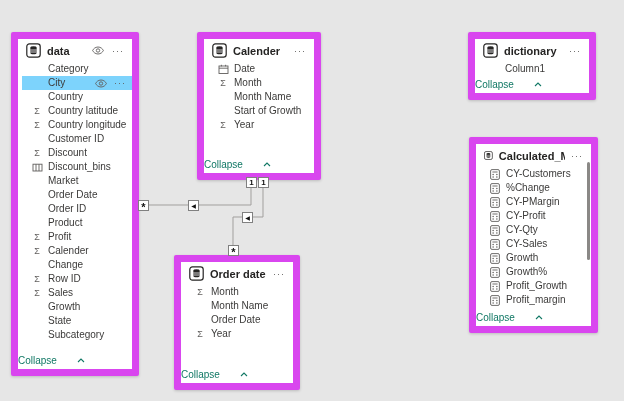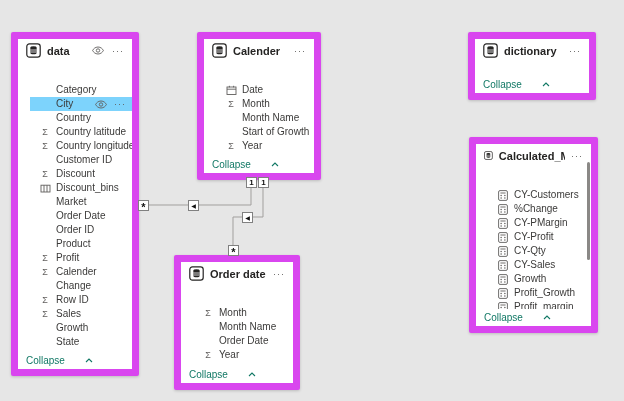--- a/index.html
+++ b/index.html
@@ -25,41 +25,41 @@
     background: #fff;
   }
   .card-title {
     font-size: 11px; font-weight: 600; color: #252423;
     white-space: nowrap; overflow: hidden; flex: 1 1 auto;
   }
   .header-icons { display: flex; align-items: center; gap: 8px; flex: 0 0 auto; }
   .more-btn { font-size: 9px; letter-spacing: 1px; color: #605e5c; cursor: pointer; line-height: 10px; }
   .eye-btn { display: inline-flex; align-items: center; cursor: pointer; }
 
-  .fields { position: absolute; top: 23px; left: 12px; right: 0; margin-top: 21px; }
+  .fields { position: absolute; top: 23px; left: 4px; right: 0; }
   .field-row {
     position: relative; height: 14px; line-height: 14px;
     font-size: 10px; color: #3b3a39; cursor: default;
     white-space: nowrap;
   }
   .field-row.highlighted { background: #7dd3fc; }
   .ficon {
     position: absolute; left: 7px; top: 0; width: 16px; height: 14px;
     display: inline-flex; align-items: center; justify-content: center;
   }
   .ficon.sigma { font-size: 9px; color: #605e5c; font-weight: 400; }
   .flabel { position: absolute; left: 26px; top: 0; }
   .row-icons {
     position: absolute; right: 6px; top: 0; height: 14px;
     display: flex; align-items: center; gap: 7px;
   }
   .card-footer {
     position: absolute; left: 0; right: 0; bottom: 0; height: 17px;
     background: #fff; display: flex; align-items: center;
-    padding-left: 8px; gap: 20px; cursor: pointer; z-index: 3;
+    padding-left: 0; gap: 20px; cursor: pointer; z-index: 3;
   }
   .collapse-label { font-size: 10px; color: #117865; }
 
   .scrollbar-thumb {
     position: absolute; right: 1px; top: 18px; width: 3px; height: 98px;
     background: #8a8886; border-radius: 2px; z-index: 4; cursor: pointer;
   }
 
   
   .rel-box {
@@ -175,20 +175,23 @@
         </div>
         <div class="field-row">
           <span class="ficon sigma">Σ</span>
           <span class="flabel">Sales</span>
         </div>
         <div class="field-row">
           <span class="flabel">Growth</span>
         </div>
         <div class="field-row">
           <span class="flabel">State</span>
+        </div>
+        <div class="field-row">
+          <span class="flabel">Subcategory</span>
         </div>
       </div>
       <div class="card-footer">
         <span class="collapse-label">Collapse</span>
         <svg width="8" height="5" viewBox="0 0 8 5">
     <polyline points="1,4 4,1 7,4" fill="none" stroke="#117865" stroke-width="1.1"></polyline>
   </svg>
       </div>
     </div>
 
@@ -379,20 +382,33 @@
           <span class="ficon">
             <svg width="10" height="11" viewBox="0 0 10 11">
     <rect x="0.6" y="0.6" width="8.8" height="9.8" rx="1.4" fill="none" stroke="#605e5c" stroke-width="0.9"></rect>
     <line x1="2.4" y1="3" x2="7.6" y2="3" stroke="#605e5c" stroke-width="0.9"></line>
     <circle cx="3.1" cy="5.4" r="0.75" fill="#605e5c"></circle>
     <circle cx="6.9" cy="5.4" r="0.75" fill="#605e5c"></circle>
     <circle cx="3.1" cy="7.9" r="0.75" fill="#605e5c"></circle>
     <circle cx="6.9" cy="7.9" r="0.75" fill="#605e5c"></circle>
   </svg>
           </span>
+          <span class="flabel">Growth%</span>
+        </div>
+        <div class="field-row">
+          <span class="ficon">
+            <svg width="10" height="11" viewBox="0 0 10 11">
+    <rect x="0.6" y="0.6" width="8.8" height="9.8" rx="1.4" fill="none" stroke="#605e5c" stroke-width="0.9"></rect>
+    <line x1="2.4" y1="3" x2="7.6" y2="3" stroke="#605e5c" stroke-width="0.9"></line>
+    <circle cx="3.1" cy="5.4" r="0.75" fill="#605e5c"></circle>
+    <circle cx="6.9" cy="5.4" r="0.75" fill="#605e5c"></circle>
+    <circle cx="3.1" cy="7.9" r="0.75" fill="#605e5c"></circle>
+    <circle cx="6.9" cy="7.9" r="0.75" fill="#605e5c"></circle>
+  </svg>
+          </span>
           <span class="flabel">Profit_Growth</span>
         </div>
         <div class="field-row">
           <span class="ficon">
             <svg width="10" height="11" viewBox="0 0 10 11">
     <rect x="0.6" y="0.6" width="8.8" height="9.8" rx="1.4" fill="none" stroke="#605e5c" stroke-width="0.9"></rect>
     <line x1="2.4" y1="3" x2="7.6" y2="3" stroke="#605e5c" stroke-width="0.9"></line>
     <circle cx="3.1" cy="5.4" r="0.75" fill="#605e5c"></circle>
     <circle cx="6.9" cy="5.4" r="0.75" fill="#605e5c"></circle>
     <circle cx="3.1" cy="7.9" r="0.75" fill="#605e5c"></circle>

